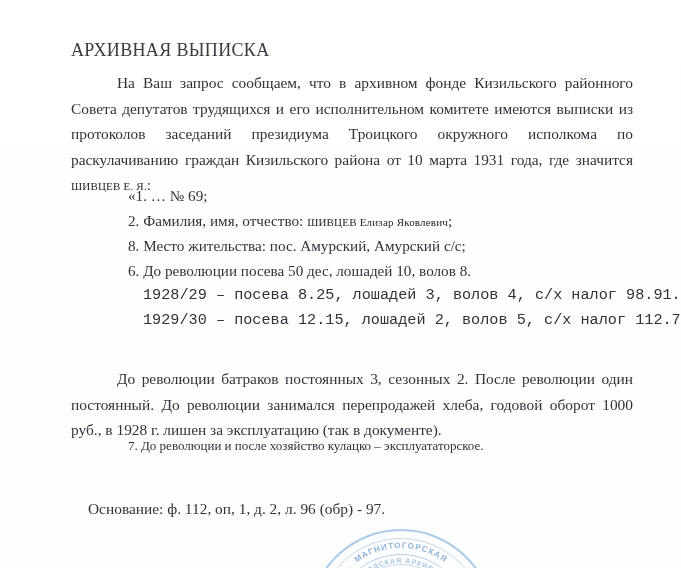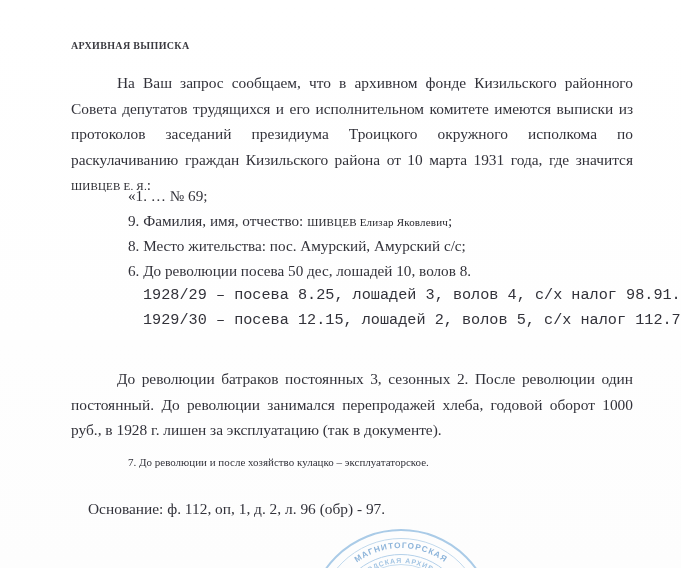--- a/index.html
+++ b/index.html
@@ -28,22 +28,22 @@
     left: 71px;
     top: 0;
     width: 562px;
     height: 568px;
   }
 
   .doc-title {
     position: absolute;
     left: 0;
     top: 40px;
-    font-size: 10px;
-    font-weight: bold;
+    font-size: 18px;
+    font-weight: normal;
     letter-spacing: 0.35px;
     color: #3a3a40;
     font-family: "Liberation Serif", "DejaVu Serif", serif;
   }
 
   .body-block {
     position: absolute;
     left: 0;
     top: 70px;
     width: 562px;
@@ -98,26 +98,25 @@
   .list-tail {
     position: absolute;
     left: 0;
     top: 434px;
     width: 562px;
     margin: 0;
     padding: 0;
     list-style: none;
   }
   .list-tail li {
-    font-size: 11px;
+    font-size: 13px;
     line-height: 24.6px;
     color: #32323a;
     padding-left: 57px;
     white-space: nowrap;
-    margin-top: 16px;
   }
   .list-tail li.sub {
     padding-left: 83px;
   }
 
   .basis {
     position: absolute;
     left: 17px;
     top: 497px;
     font-size: 15.4px;
@@ -193,21 +192,21 @@
   <div class="sheet">
 
     <div class="doc-title">АРХИВНАЯ ВЫПИСКА</div>
 
     <div class="body-block">
       <p class="para indent"><span>На Ваш запрос сообщаем, что в архивном фонде Кизильского районного Совета депутатов трудящихся и его исполнительном комитете имеются выписки из протоколов заседаний президиума Троицкого окружного исполкома по раскулачиванию граждан Кизильского района от 10 марта 1931 года,  где значится </span><span class="name-caps">ШИВЦЕВ Е. Я.</span><span>:</span></p>
     </div>
 
     <ul class="list">
       <li><span>«1. … № 69;</span></li>
-      <li><span>9. Фамилия, имя, отчество: </span><span class="name-caps">ШИВЦЕВ Елизар Яковлевич</span><span>;</span></li>
+      <li><span>2. Фамилия, имя, отчество: </span><span class="name-caps">ШИВЦЕВ Елизар Яковлевич</span><span>;</span></li>
       <li><span>8. Место жительства: пос. Амурский, Амурский с/с;</span></li>
       <li><span>6. До революции посева 50 дес, лошадей 10, волов 8.</span></li>
       <li class="sub"><span>1928/29 – посева 8.25, лошадей 3, волов 4, с/х налог 98.91.</span></li>
       <li class="sub"><span>1929/30 – посева 12.15, лошадей 2, волов 5, с/х налог 112.73.</span></li>
     </ul>
 
     <div class="para-batrak">
       <p class="para indent">До революции батраков постоянных 3, сезонных 2. После революции один постоянный. До революции занимался перепродажей хлеба, годовой оборот 1000 руб., в 1928 г. лишен за эксплуатацию (так в документе).</p>
     </div>
 

